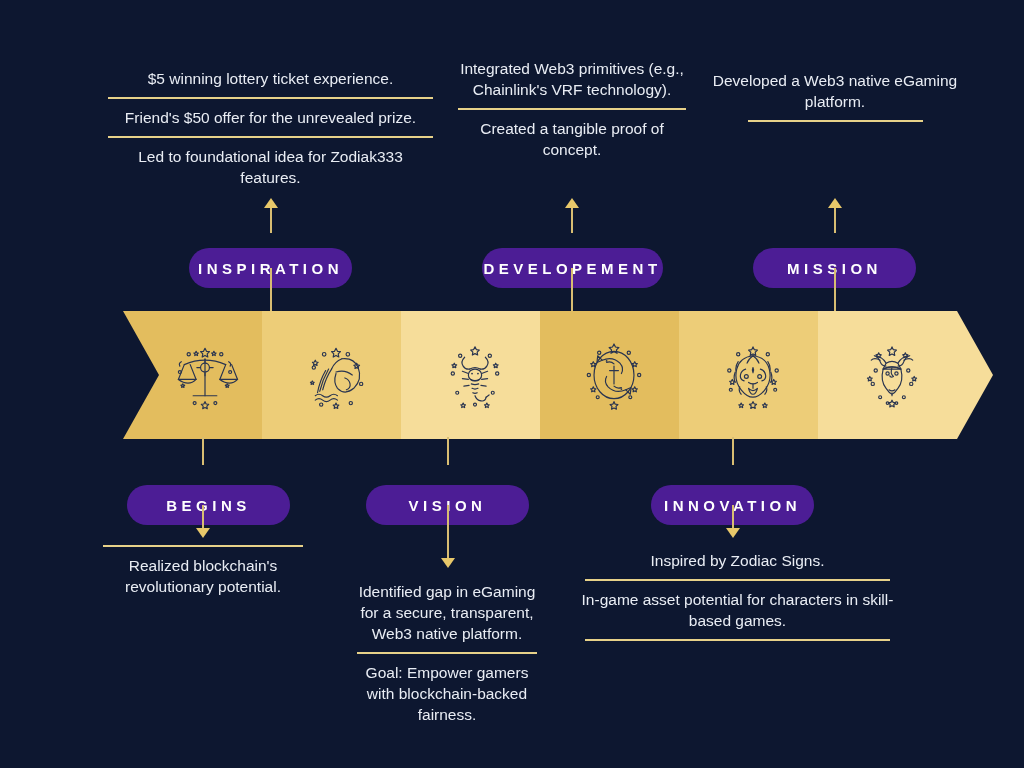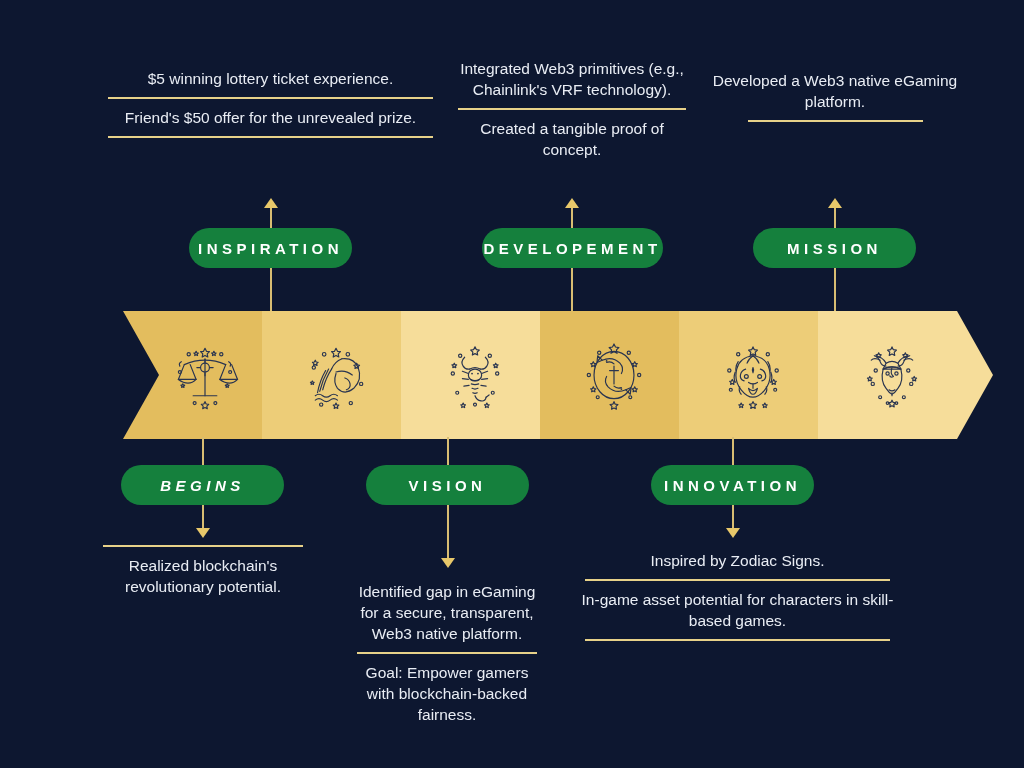--- a/index.html
+++ b/index.html
@@ -18,30 +18,31 @@
     font-size:15.5px;line-height:21px;color:#e9edf4;
     padding:6px 0;white-space:pre-line;
   }
   .textblock .rule{
     height:2px;background:#e7d189;margin:2px auto;width:100%;
   }
 
   
   .badge{
     position:absolute;
-    background:#15803d;
+    background:#4c1d95;
     border-radius:26px;
     height:40px;
     display:flex;align-items:center;justify-content:center;
     color:#ffffff;
     font-weight:bold;
     font-size:15px;
     letter-spacing:4.5px;
     box-sizing:border-box;
     padding:0 22px;
+    margin-top:20px;
   }
 
   
   .vline{position:absolute;width:2px;background:#d8bd72;}
   .arrow-up,.arrow-down{
     position:absolute;width:0;height:0;
     border-left:7px solid transparent;
     border-right:7px solid transparent;
   }
   .arrow-up{border-bottom:10px solid #e8c86a;}
@@ -67,20 +68,21 @@
 </head>
 <body>
 
 <div class="stage">
 
   <div class="textblock" style="left:108px;top:62px;width:325px;">
     <div class="line">$5 winning lottery ticket experience.</div>
     <div class="rule"></div>
     <div class="line">Friend's $50 offer for the unrevealed prize.</div>
     <div class="rule"></div>
+    <div class="line">Led to foundational idea for Zodiak333 features.</div>
   </div>
 
   <div class="textblock" style="left:458px;top:52px;width:228px;">
     <div class="line">Integrated Web3 primitives (e.g., Chainlink's VRF technology).</div>
     <div class="rule"></div>
     <div class="line">Created a tangible proof of concept.</div>
   </div>
 
   <div class="textblock" style="left:694px;top:52px;width:282px;margin-top:12px;">
     <div class="line">Developed a Web3 native eGaming platform.</div>
@@ -289,21 +291,21 @@
             <circle cx="56" cy="88" r="1.8"></circle>
         </svg>
       </span>
     </div>
   </div>
 
   <div class="vline" style="left:202px;top:437px;height:28px;"></div>
   <div class="vline" style="left:447px;top:437px;height:28px;"></div>
   <div class="vline" style="left:732px;top:437px;height:28px;"></div>
 
-  <div class="badge" style="left:121px;top:465px;width:163px;font-style:italic;">BEGINS</div>
+  <div class="badge" style="left:127px;top:465px;width:163px;">BEGINS</div>
   <div class="badge" style="left:366px;top:465px;width:163px;">VISION</div>
   <div class="badge" style="left:651px;top:465px;width:163px;">INNOVATION</div>
 
   <div class="vline" style="left:202px;top:505px;height:25px;"></div>
   <div class="arrow-down" style="left:196px;top:528px;"></div>
 
   <div class="vline" style="left:447px;top:505px;height:55px;"></div>
   <div class="arrow-down" style="left:441px;top:558px;"></div>
 
   <div class="vline" style="left:732px;top:505px;height:25px;"></div>

